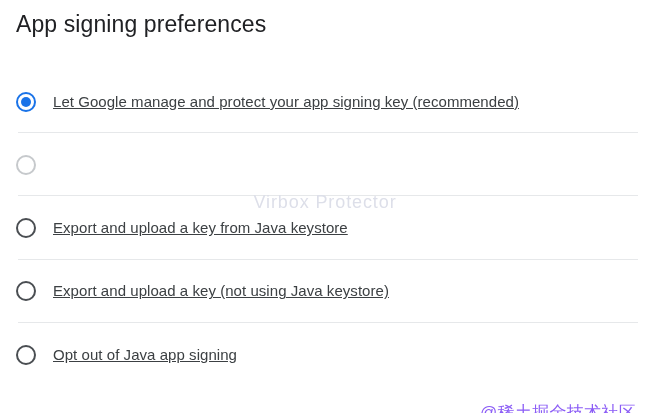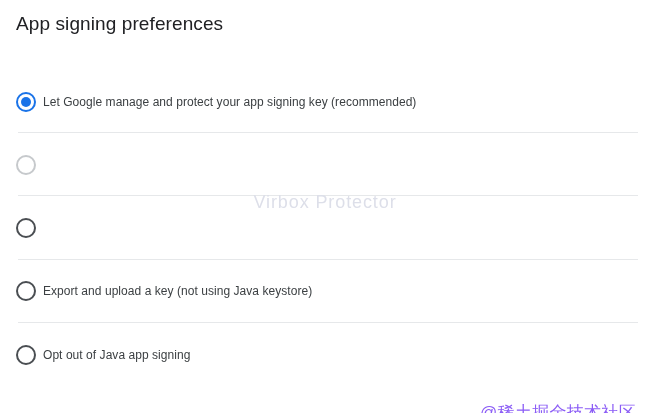--- a/index.html
+++ b/index.html
@@ -22,21 +22,21 @@
     width: 650px;
     height: 413px;
     box-sizing: border-box;
   }
 
   
   .page-title {
     position: absolute;
     left: 16px;
     top: 9px;
-    font-size: 19px;
+    font-size: 23px;
     font-weight: 500;
     letter-spacing: 0.1px;
     color: #202124;
     line-height: 30px;
     white-space: nowrap;
   }
 
   
   .options {
     position: absolute;
@@ -96,26 +96,27 @@
     top: 50%;
     width: 10px;
     height: 10px;
     margin-left: -5px;
     margin-top: -5px;
     border-radius: 50%;
     background: #1a73e8;
   }
 
   .option-label {
-    margin-left: 7px;
-    font-size: 12px;
+    margin-left: 17px;
+    font-size: 15px;
     line-height: 18px;
     color: #3c4043;
     letter-spacing: 0.05px;
     white-space: nowrap;
+    text-decoration: underline;
   }
   .option-label.muted {
     color: #3c4043;
   }
 
   
   .watermark-center {
     position: absolute;
     left: 0;
     right: 0;
@@ -158,20 +159,21 @@
       <span class="divider"></span>
     </div>
 
     <div class="option-row">
       <span class="radio disabled"></span>
       <span class="divider"></span>
     </div>
 
     <div class="option-row">
       <span class="radio enabled"></span>
+      <span class="option-label">Export and upload a key from Java keystore</span>
       <span class="divider"></span>
     </div>
 
     <div class="option-row">
       <span class="radio enabled"></span>
       <span class="option-label">Export and upload a key (not using Java keystore)</span>
       <span class="divider"></span>
     </div>
 
     <div class="option-row">

